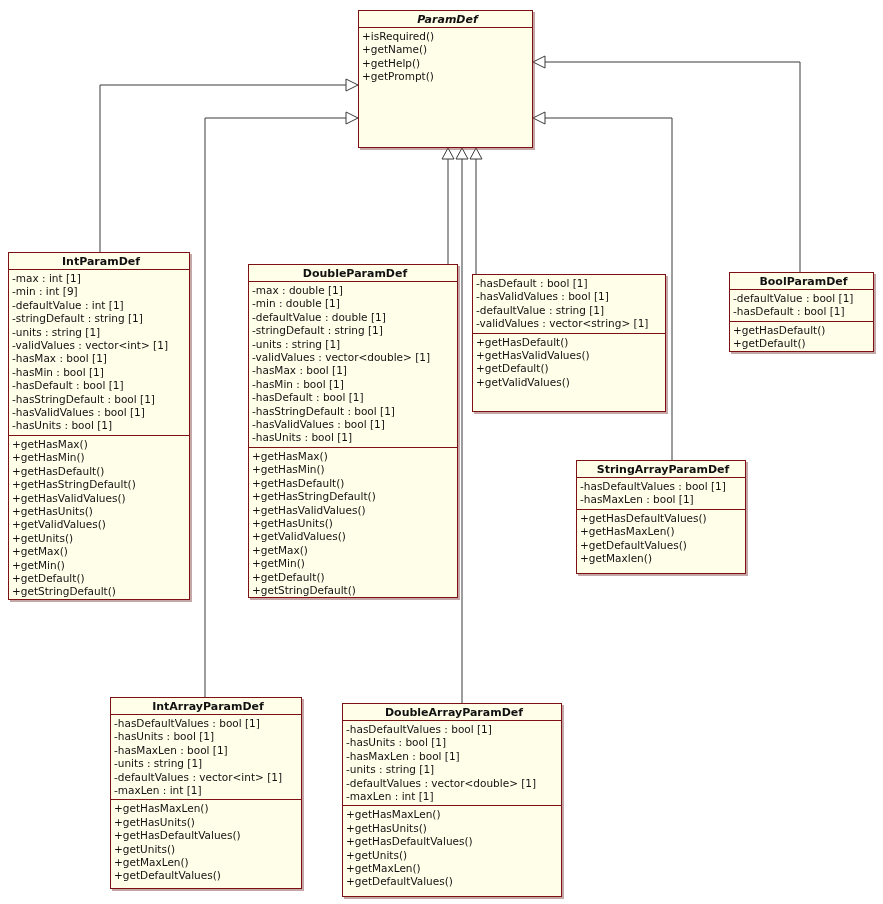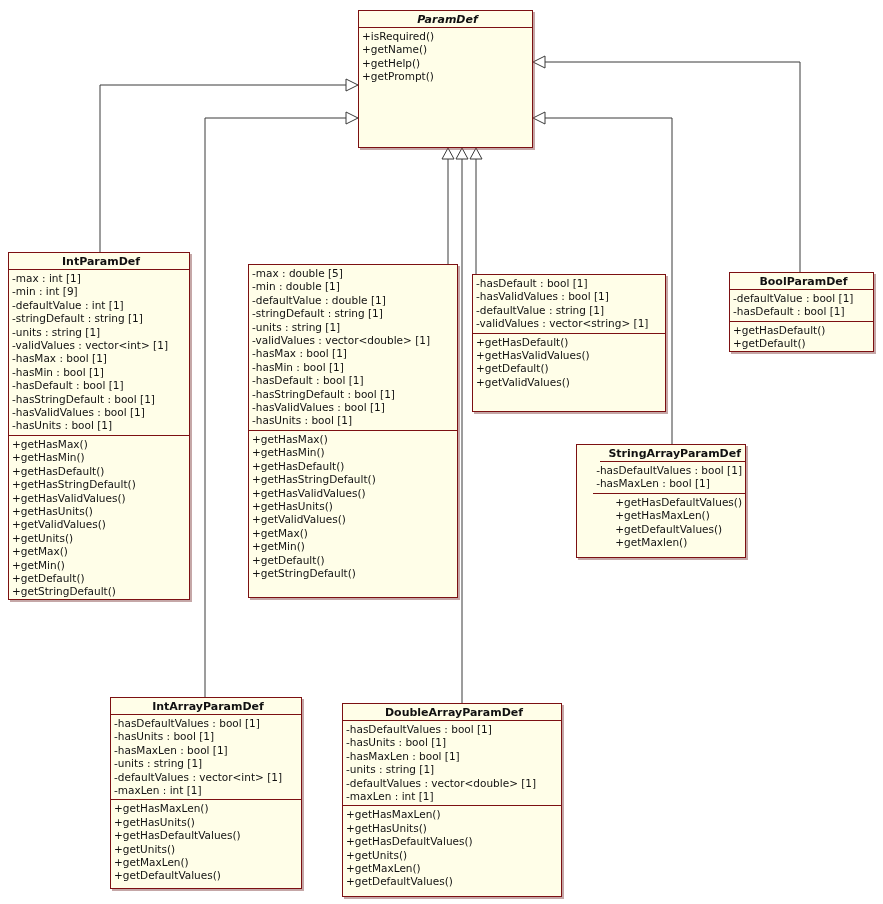--- a/index.html
+++ b/index.html
@@ -86,22 +86,23 @@
           <div class="uml-line">+getHasUnits()</div>
           <div class="uml-line">+getValidValues()</div>
           <div class="uml-line">+getUnits()</div>
           <div class="uml-line">+getMax()</div>
           <div class="uml-line">+getMin()</div>
           <div class="uml-line">+getDefault()</div>
           <div class="uml-line">+getStringDefault()</div>
         </div>
       </div>
       <div class="uml-class" style="left: 248px; top: 264px; width: 210px; height: 334px;">
-        <div class="uml-compartment attrs">
-          <div class="uml-line">-max : double [5]</div>
+        <div class="uml-title">DoubleParamDef</div>
+        <div class="uml-compartment attrs">
+          <div class="uml-line">-max : double [1]</div>
           <div class="uml-line">-min : double [1]</div>
           <div class="uml-line">-defaultValue : double [1]</div>
           <div class="uml-line">-stringDefault : string [1]</div>
           <div class="uml-line">-units : string [1]</div>
           <div class="uml-line">-validValues : vector&lt;double&gt; [1]</div>
           <div class="uml-line">-hasMax : bool [1]</div>
           <div class="uml-line">-hasMin : bool [1]</div>
           <div class="uml-line">-hasDefault : bool [1]</div>
           <div class="uml-line">-hasStringDefault : bool [1]</div>
           <div class="uml-line">-hasValidValues : bool [1]</div>
@@ -139,21 +140,21 @@
         <div class="uml-title">BoolParamDef</div>
         <div class="uml-compartment attrs">
           <div class="uml-line">-defaultValue : bool [1]</div>
           <div class="uml-line">-hasDefault : bool [1]</div>
         </div>
         <div class="uml-compartment methods">
           <div class="uml-line">+getHasDefault()</div>
           <div class="uml-line">+getDefault()</div>
         </div>
       </div>
-      <div class="uml-class" style="left: 576px; top: 444px; width: 170px; height: 114px; align-items: flex-end;">
+      <div class="uml-class" style="left: 576px; top: 460px; width: 170px; height: 114px;">
         <div class="uml-title">StringArrayParamDef</div>
         <div class="uml-compartment attrs">
           <div class="uml-line">-hasDefaultValues : bool [1]</div>
           <div class="uml-line">-hasMaxLen : bool [1]</div>
         </div>
         <div class="uml-compartment methods">
           <div class="uml-line">+getHasDefaultValues()</div>
           <div class="uml-line">+getHasMaxLen()</div>
           <div class="uml-line">+getDefaultValues()</div>
           <div class="uml-line">+getMaxlen()</div>

